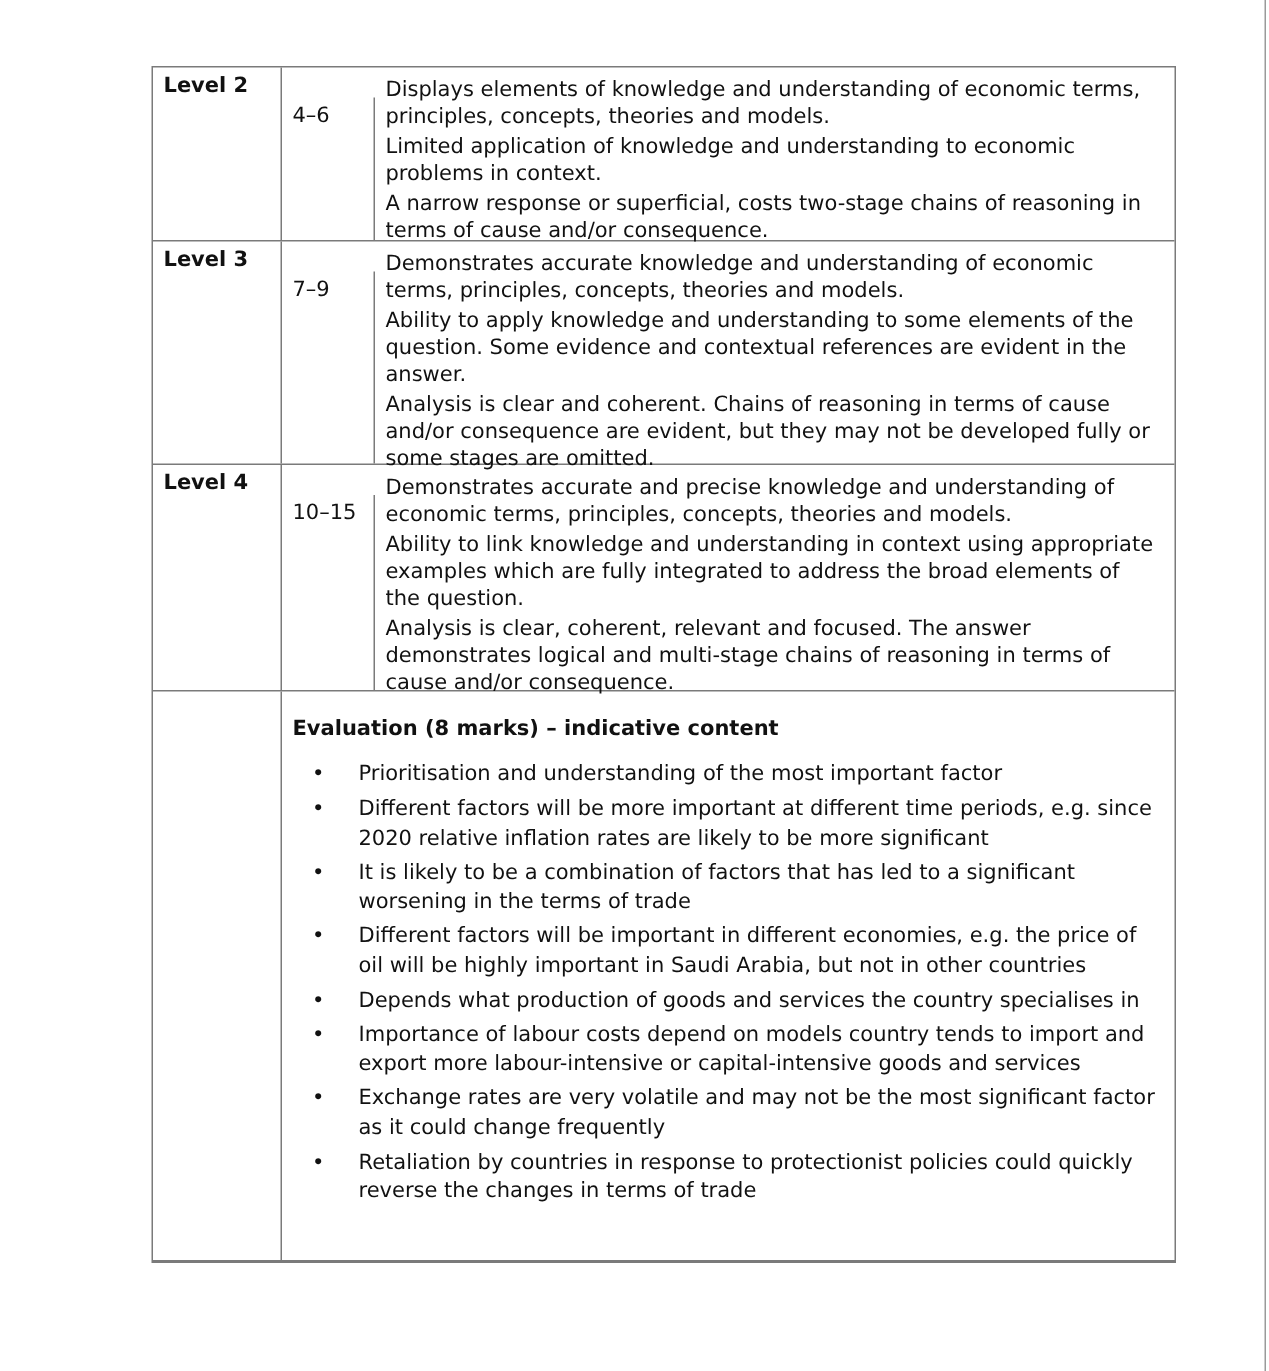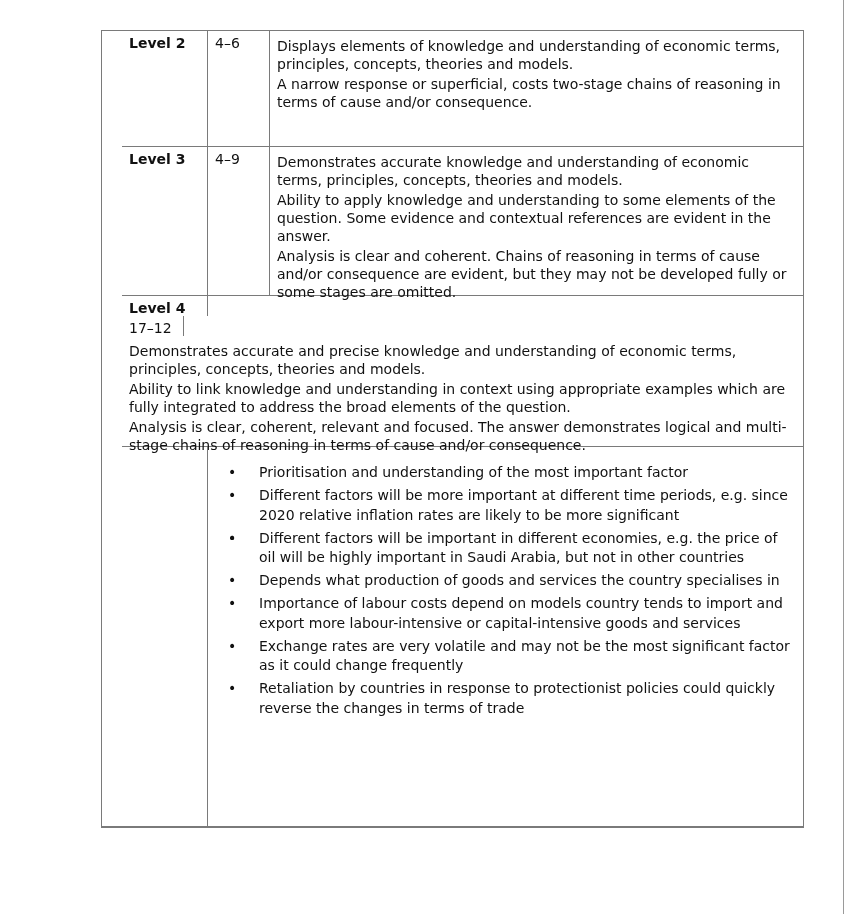--- a/index.html
+++ b/index.html
@@ -1,81 +1,83 @@
 <!DOCTYPE html>
 <html><head>
 <meta charset="utf-8">
 <style>
   html, body { margin:0; padding:0; background:#ffffff; }
   body { width:846px; height:914px; position:relative; overflow:hidden;
          font-family:"DejaVu Sans", sans-serif; color:#111; }
   .page-edge { position:absolute; left:843px; top:0; width:1px; height:914px; background:#9a9a9a; }
-  .table { position:absolute; left:101px; top:30px; width:681px;
-           border:1px solid #7a7a7a; border-bottom:2px solid #7a7a7a; box-sizing:content-box;padding-left:20px; }
+  .table { position:absolute; left:101px; top:44px; width:681px;
+           border:1px solid #7a7a7a; border-bottom:2px solid #7a7a7a; box-sizing:content-box; }
   .row { position:relative; border-bottom:1px solid #7a7a7a; display:flex; }
   .row:last-child { border-bottom:none; }
   .c1 { width:86px; border-right:1px solid #7a7a7a; box-sizing:border-box; padding:4px 0 0 7px;
         font-weight:bold; font-size:14px; }
   .c2 { width:62px; border-right:1px solid #7a7a7a; box-sizing:border-box; padding:4px 0 0 7px;
-        font-size:14px; }
+        font-size:14px;margin-top:20px; }
   .c3 { flex:1; padding:6px 10px 0 7px; font-size:14px; line-height:18px; }
   .c3 p { margin:0 0 2px 0; }
   .r1 { height:115px; }
   .r2 { height:148px;justify-content:center; }
-  .r3 { height:150px;flex-direction:column; }
+  .r3 { height:150px; }
   .r4 { height:379px; }
   .evalcell { flex:1; padding:16px 10px 0 7px; font-size:14px; }
   .eval-title { font-weight:bold; margin:0 0 12px 0; line-height:18px; }
   ul.bullets { list-style:none; margin:0; padding:0; }
   ul.bullets li { position:relative; padding-left:44px; line-height:19.5px; margin-bottom:3.5px; }
   ul.bullets li .dot { position:absolute; left:13px; top:0; }
 </style>
 </head>
 <body>
 
 <div class="page-edge"></div>
 
 <div class="table">
 
   <div class="row r1">
     <div class="c1">Level 2</div>
     <div class="c2">4–6</div>
     <div class="c3">
       <p>Displays elements of knowledge and understanding of economic terms, principles, concepts, theories and models.</p>
+      <p>Limited application of knowledge and understanding to economic problems in context.</p>
       <p>A narrow response or superficial, costs two-stage chains of reasoning in terms of cause and/or consequence.</p>
     </div>
   </div>
 
   <div class="row r2">
     <div class="c1">Level 3</div>
-    <div class="c2">4–9</div>
+    <div class="c2">7–9</div>
     <div class="c3">
       <p>Demonstrates accurate knowledge and understanding of economic terms, principles, concepts, theories and models.</p>
       <p>Ability to apply knowledge and understanding to some elements of the question. Some evidence and contextual references are evident in the answer.</p>
       <p>Analysis is clear and coherent. Chains of reasoning in terms of cause and/or consequence are evident, but they may not be developed fully or some stages are omitted.</p>
     </div>
   </div>
 
   <div class="row r3">
     <div class="c1">Level 4</div>
-    <div class="c2">17–12</div>
+    <div class="c2">10–15</div>
     <div class="c3">
       <p>Demonstrates accurate and precise knowledge and understanding of economic terms, principles, concepts, theories and models.</p>
       <p>Ability to link knowledge and understanding in context using appropriate examples which are fully integrated to address the broad elements of the question.</p>
       <p>Analysis is clear, coherent, relevant and focused. The answer demonstrates logical and multi-stage chains of reasoning in terms of cause and/or consequence.</p>
     </div>
   </div>
 
   <div class="row r4">
     <div class="c1"></div>
     <div class="evalcell">
+      <div class="eval-title">Evaluation (8 marks) – indicative content</div>
       <ul class="bullets">
         <li><span class="dot">•</span><span>Prioritisation and understanding of the most important factor</span></li>
         <li><span class="dot">•</span><span>Different factors will be more important at different time periods, e.g. since 2020 relative inflation rates are likely to be more significant</span></li>
-        <li><span class="dot">•</span></li>
+        <li><span class="dot">•</span><span>It is likely to be a combination of factors that has led to a significant worsening in the terms of trade</span></li>
         <li><span class="dot">•</span><span>Different factors will be important in different economies, e.g. the price of oil will be highly important in Saudi Arabia, but not in other countries</span></li>
         <li><span class="dot">•</span><span>Depends what production of goods and services the country specialises in</span></li>
         <li><span class="dot">•</span><span>Importance of labour costs depend on models country tends to import and export more labour-intensive or capital-intensive goods and services</span></li>
         <li><span class="dot">•</span><span>Exchange rates are very volatile and may not be the most significant factor as it could change frequently</span></li>
         <li><span class="dot">•</span><span>Retaliation by countries in response to protectionist policies could quickly reverse the changes in terms of trade</span></li>
       </ul>
     </div>
   </div>
 
 </div>

